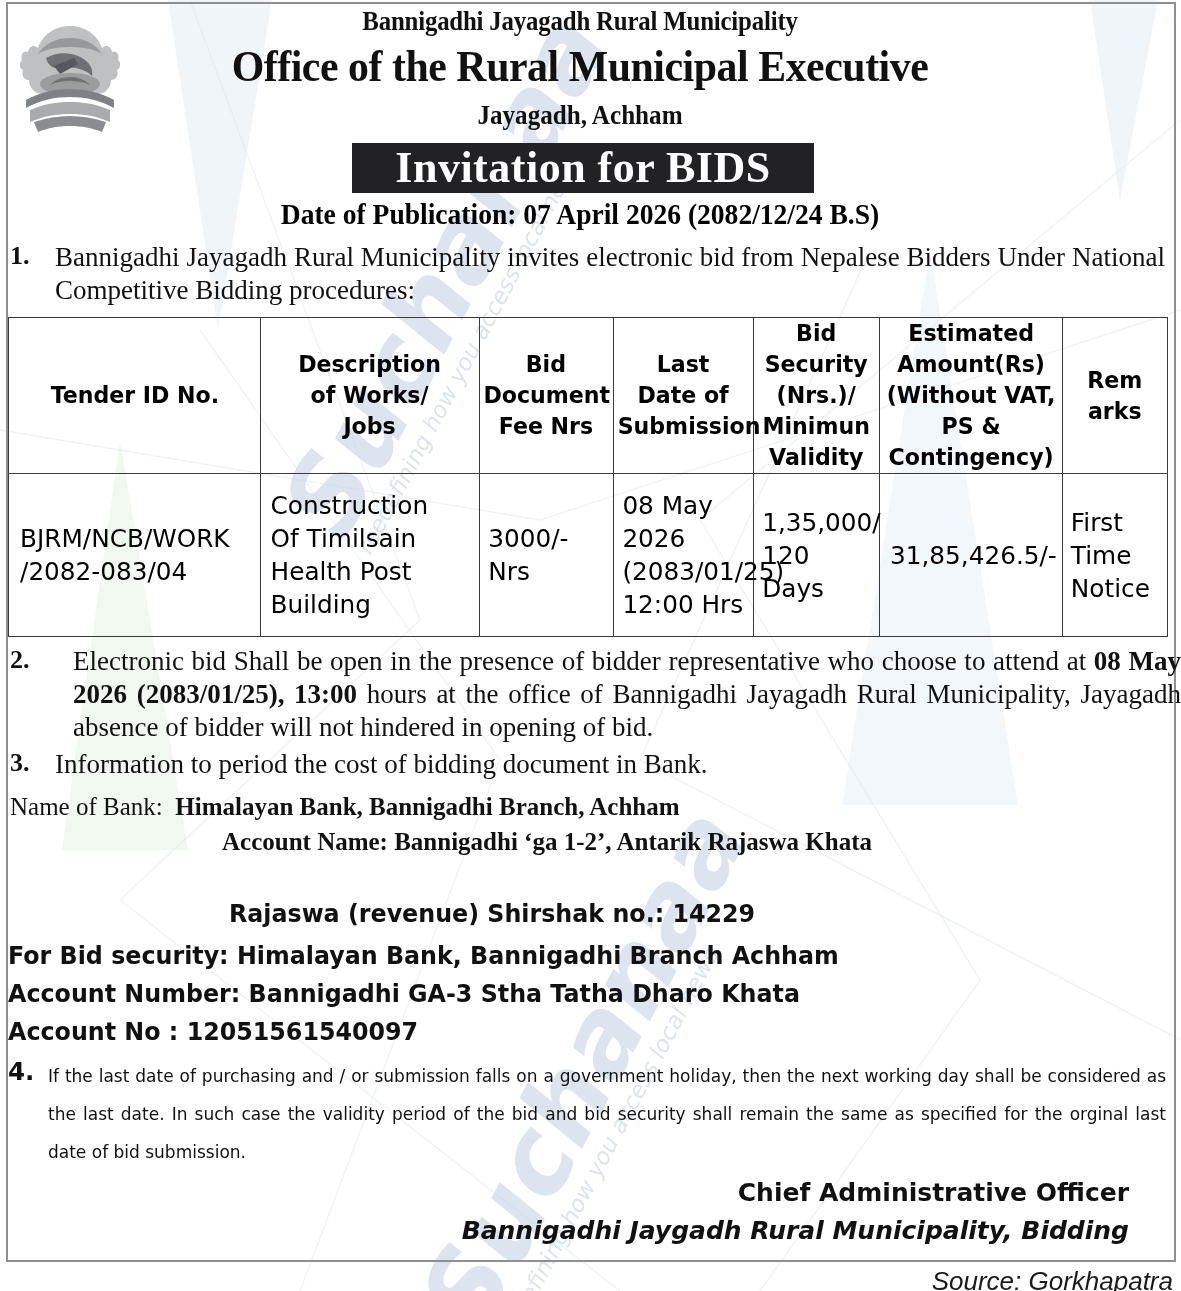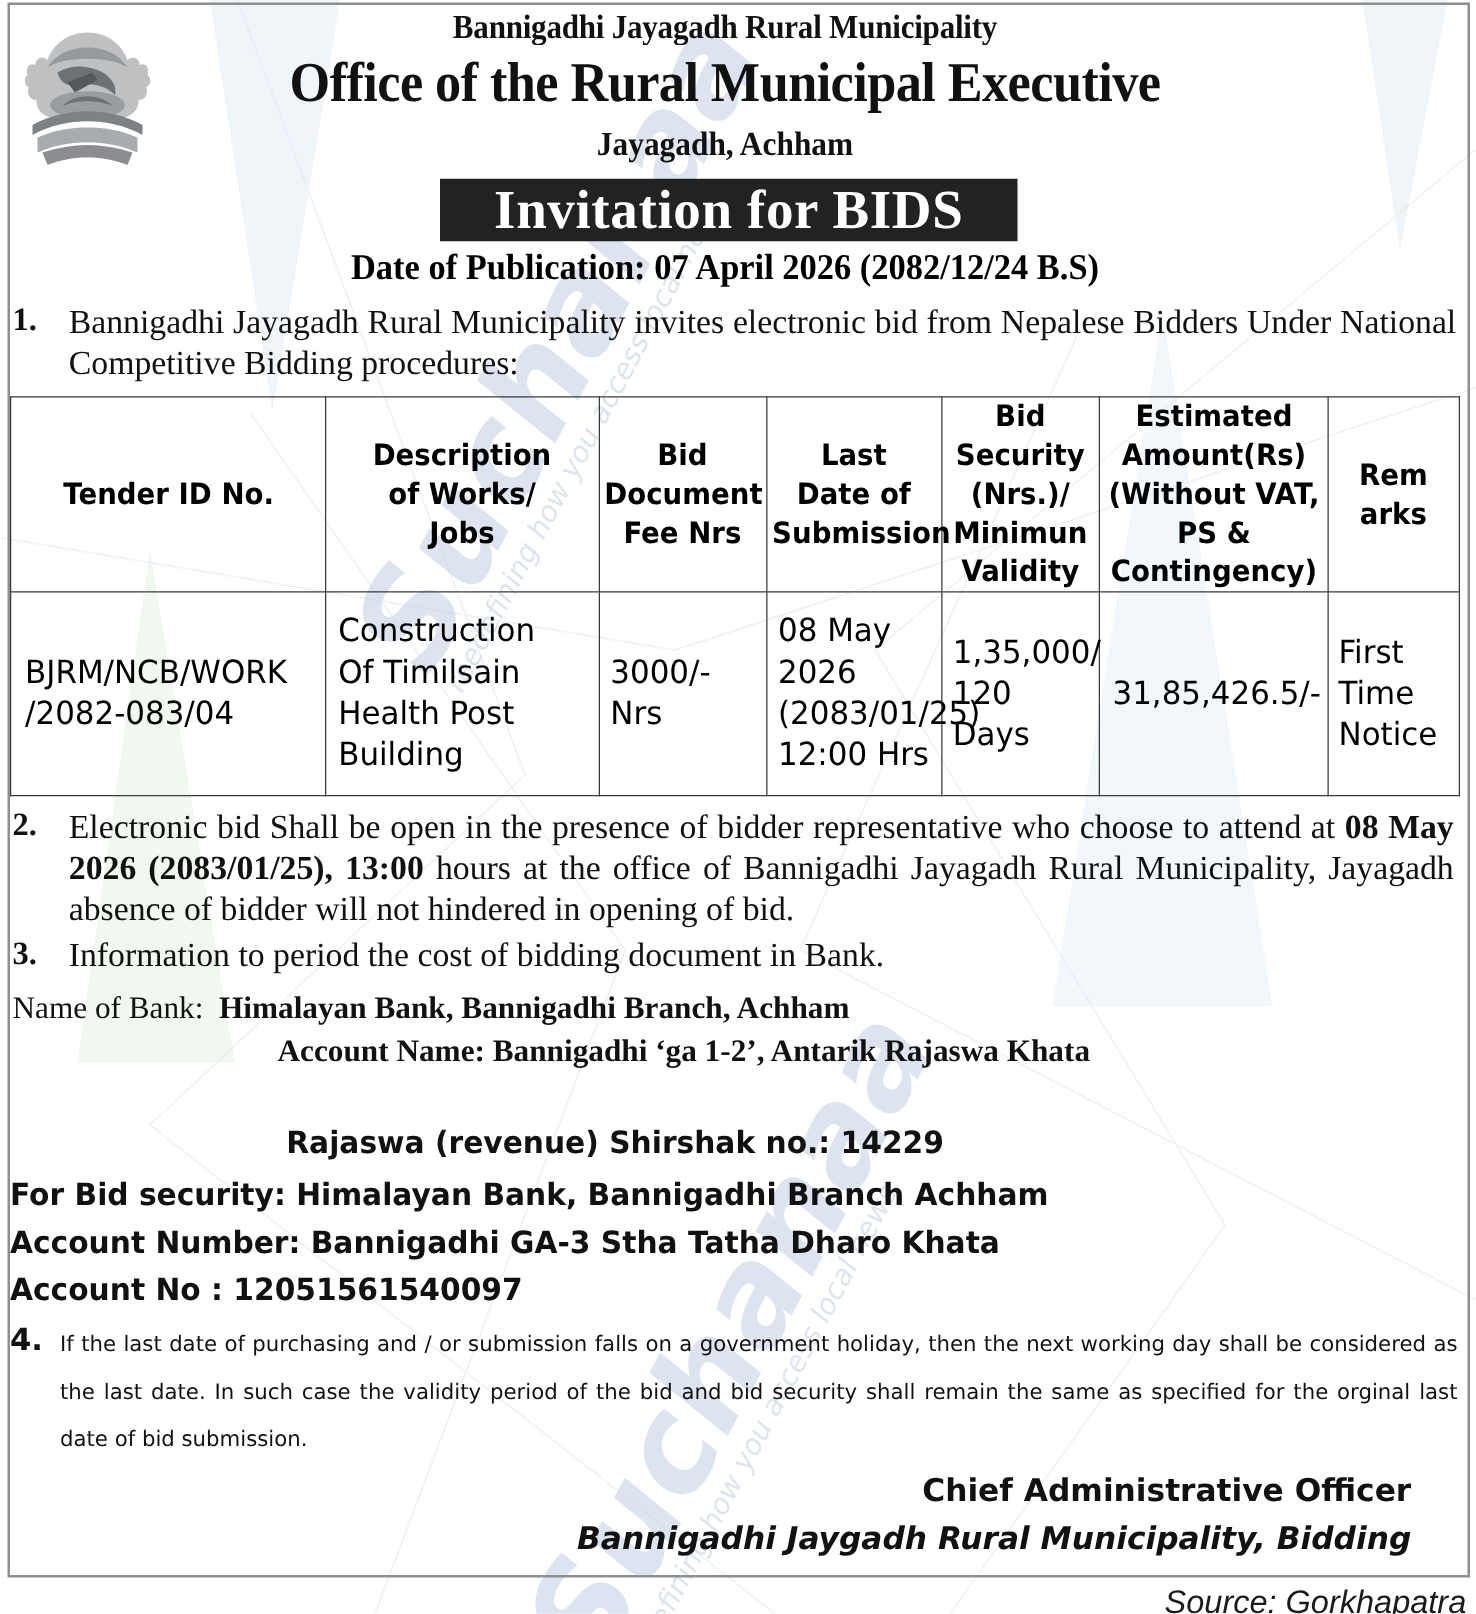--- a/index.html
+++ b/index.html
@@ -137,21 +137,21 @@
     font-weight: 700;
     font-size: 26px;
     color: #111;
   }
   #clause1-text {
     left: 55px; top: 241px; width: 1110px;
   }
   #clause1-num { left: 10px; top: 241px; }
 
   #clause2-text {
-    left: 55px; top: 645px; width: 1108px;
+    left: 73px; top: 645px; width: 1108px;
   }
   #clause2-num { left: 10px; top: 645px; }
 
   #clause3-text {
     left: 55px; top: 748px; width: 1100px;
   }
   #clause3-num { left: 10px; top: 748px; }
 
   
   #bid-table {

